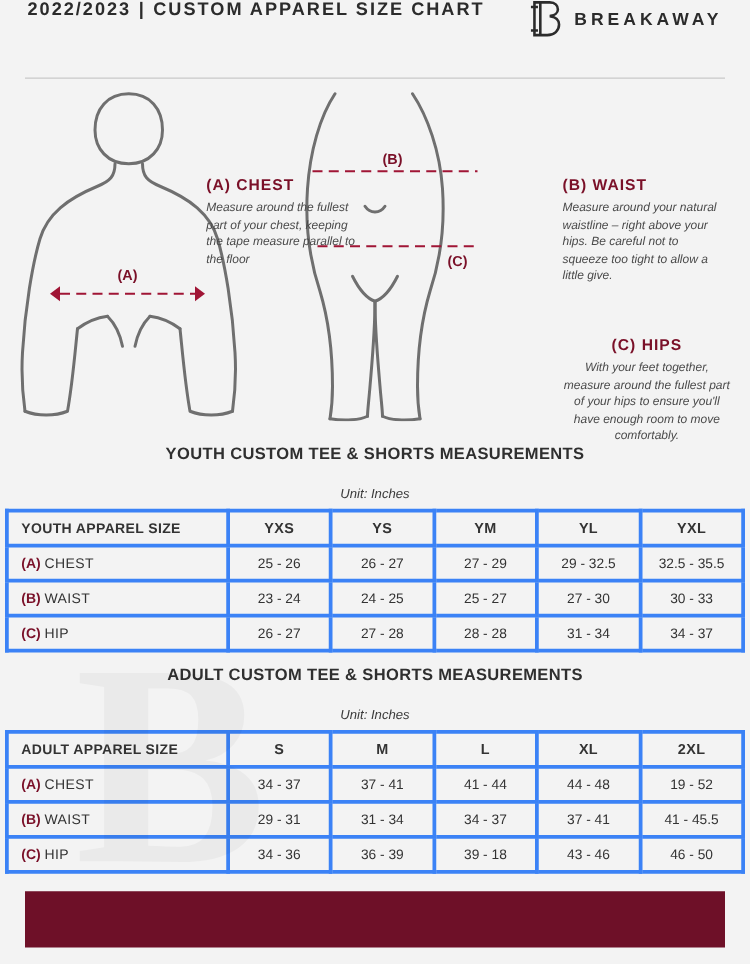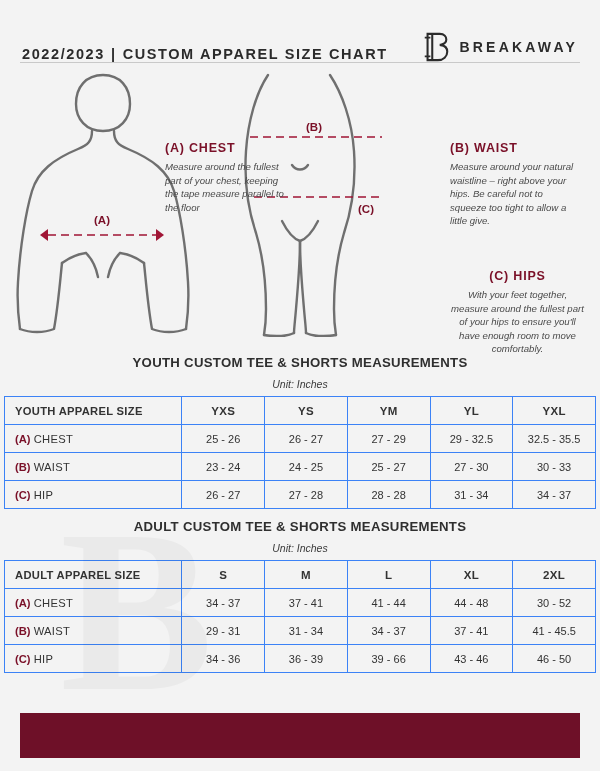--- a/index.html
+++ b/index.html
@@ -32,21 +32,21 @@
     letter-spacing: -10px;
     pointer-events: none;
     user-select: none;
   }
   
   .header {
     position: relative;
     height: 62px;
     padding: 0 22px;
     display: flex;
-    align-items: flex-end;
+    align-items: flex-start;
     justify-content: space-between;
   }
   .header-title {
     font-size: 14.5px;
     font-weight: bold;
     letter-spacing: 1.6px;
     color: #2b2b2b;
     white-space: nowrap;
   }
   .header-title .sep { padding: 0 6px; color: #2b2b2b; }
@@ -106,29 +106,29 @@
     font-weight: bold;
     letter-spacing: 0.3px;
     color: #2f2f2f;
     margin-top: 10px;
   }
   .table-unit {
     text-align: center;
     font-size: 10.5px;
     font-style: italic;
     color: #3a3a3a;
-    margin: 8px 0 6px 0;
+    margin: 19px 0 6px 0;
   }
   table {
     width: 100%;
     border-collapse: collapse;
     table-layout: fixed;
   }
   table th, table td {
-    border: 1px solid #3b82f6;
+    border: 3px solid #3b82f6;
     height: 28px;
     font-size: 11px;
     color: #333;
     text-align: center;
   }
   table th.rowhead, table td.rowhead {
     text-align: left;
     padding-left: 10px;
     font-size: 11.2px;
   }
@@ -312,41 +312,41 @@
       <tbody>
         <tr>
           <td class="rowhead">
             <span class="letter">(A)</span>
             <span class="rowlabel">CHEST</span>
           </td>
           <td>34 - 37</td>
           <td>37 - 41</td>
           <td>41 - 44</td>
           <td>44 - 48</td>
-          <td>30 - 52</td>
+          <td>19 - 52</td>
         </tr>
         <tr>
           <td class="rowhead">
             <span class="letter">(B)</span>
             <span class="rowlabel">WAIST</span>
           </td>
           <td>29 - 31</td>
           <td>31 - 34</td>
           <td>34 - 37</td>
           <td>37 - 41</td>
           <td>41 - 45.5</td>
         </tr>
         <tr>
           <td class="rowhead">
             <span class="letter">(C)</span>
             <span class="rowlabel">HIP</span>
           </td>
           <td>34 - 36</td>
           <td>36 - 39</td>
-          <td>39 - 66</td>
+          <td>39 - 18</td>
           <td>43 - 46</td>
           <td>46 - 50</td>
         </tr>
       </tbody>
     </table>
   </div>
 
   <div class="footer-bar"></div>
 </div>
 

